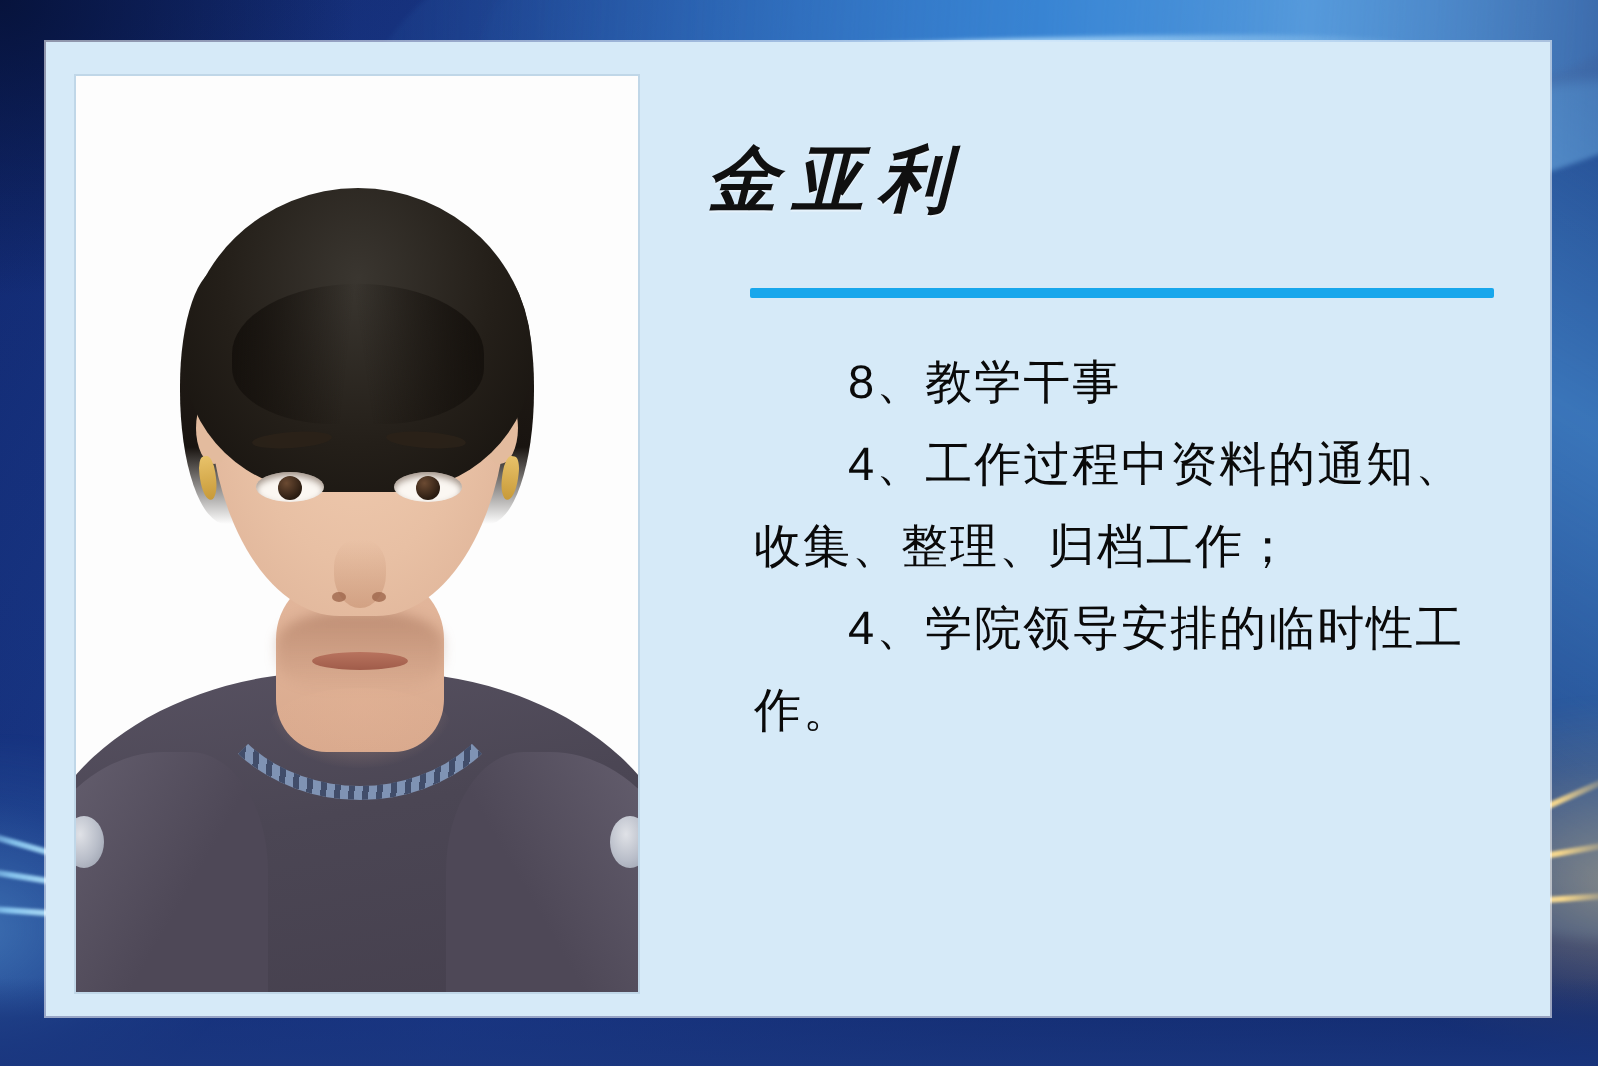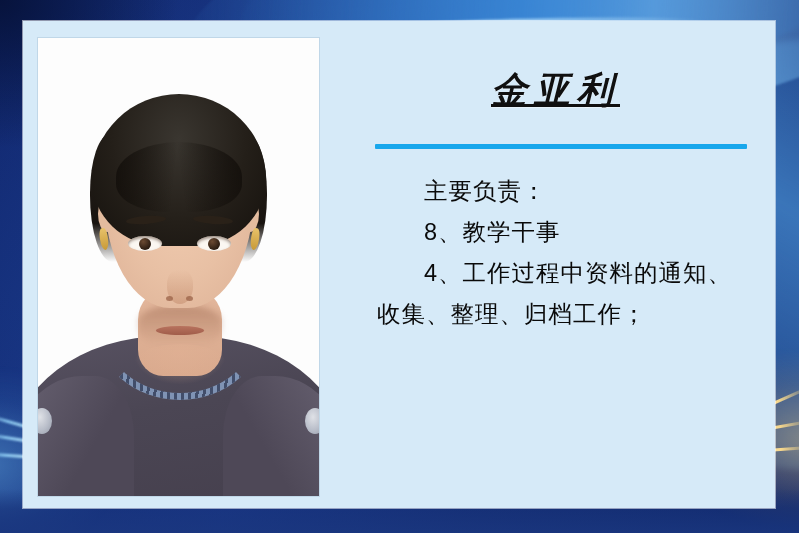--- a/index.html
+++ b/index.html
@@ -329,30 +329,29 @@
 
   
   #content {
     position: absolute;
     left: 330px;
     top: 17px;
     width: 405px;
     height: 458px;
   }
   #title {
-    text-align: center;
+    text-align: left;
     font-family: "DejaVu Serif", "Liberation Serif", serif;
     font-weight: 700;
     font-size: 36px;
     letter-spacing: 7px;
     color: #101010;
     margin-top: 28px;
     font-style: italic;
     text-shadow: 0 1px 0 rgba(255,255,255,.4);
-    text-decoration: underline;
   }
   #divider {
     margin: 29px 0 0 22px;
     width: 372px;
     height: 5px;
     background: #18a7ec;
     border-radius: 1px;
   }
   #body-text {
     margin: 22px 0 0 24px;
@@ -423,20 +422,20 @@
       <div class="chin"></div>
     </div>
 
     <div id="content">
 
       <div id="title">金亚利</div>
 
       <div id="divider"></div>
 
       <div id="body-text">
-        <p class="para">主要负责：</p>
         <p class="para">8、教学干事</p>
         <p class="para">4、工作过程中资料的通知、收集、整理、归档工作；</p>
+        <p class="para">4、学院领导安排的临时性工作。</p>
       </div>
 
     </div>
   </div>
 </div>
 
 </body></html>

